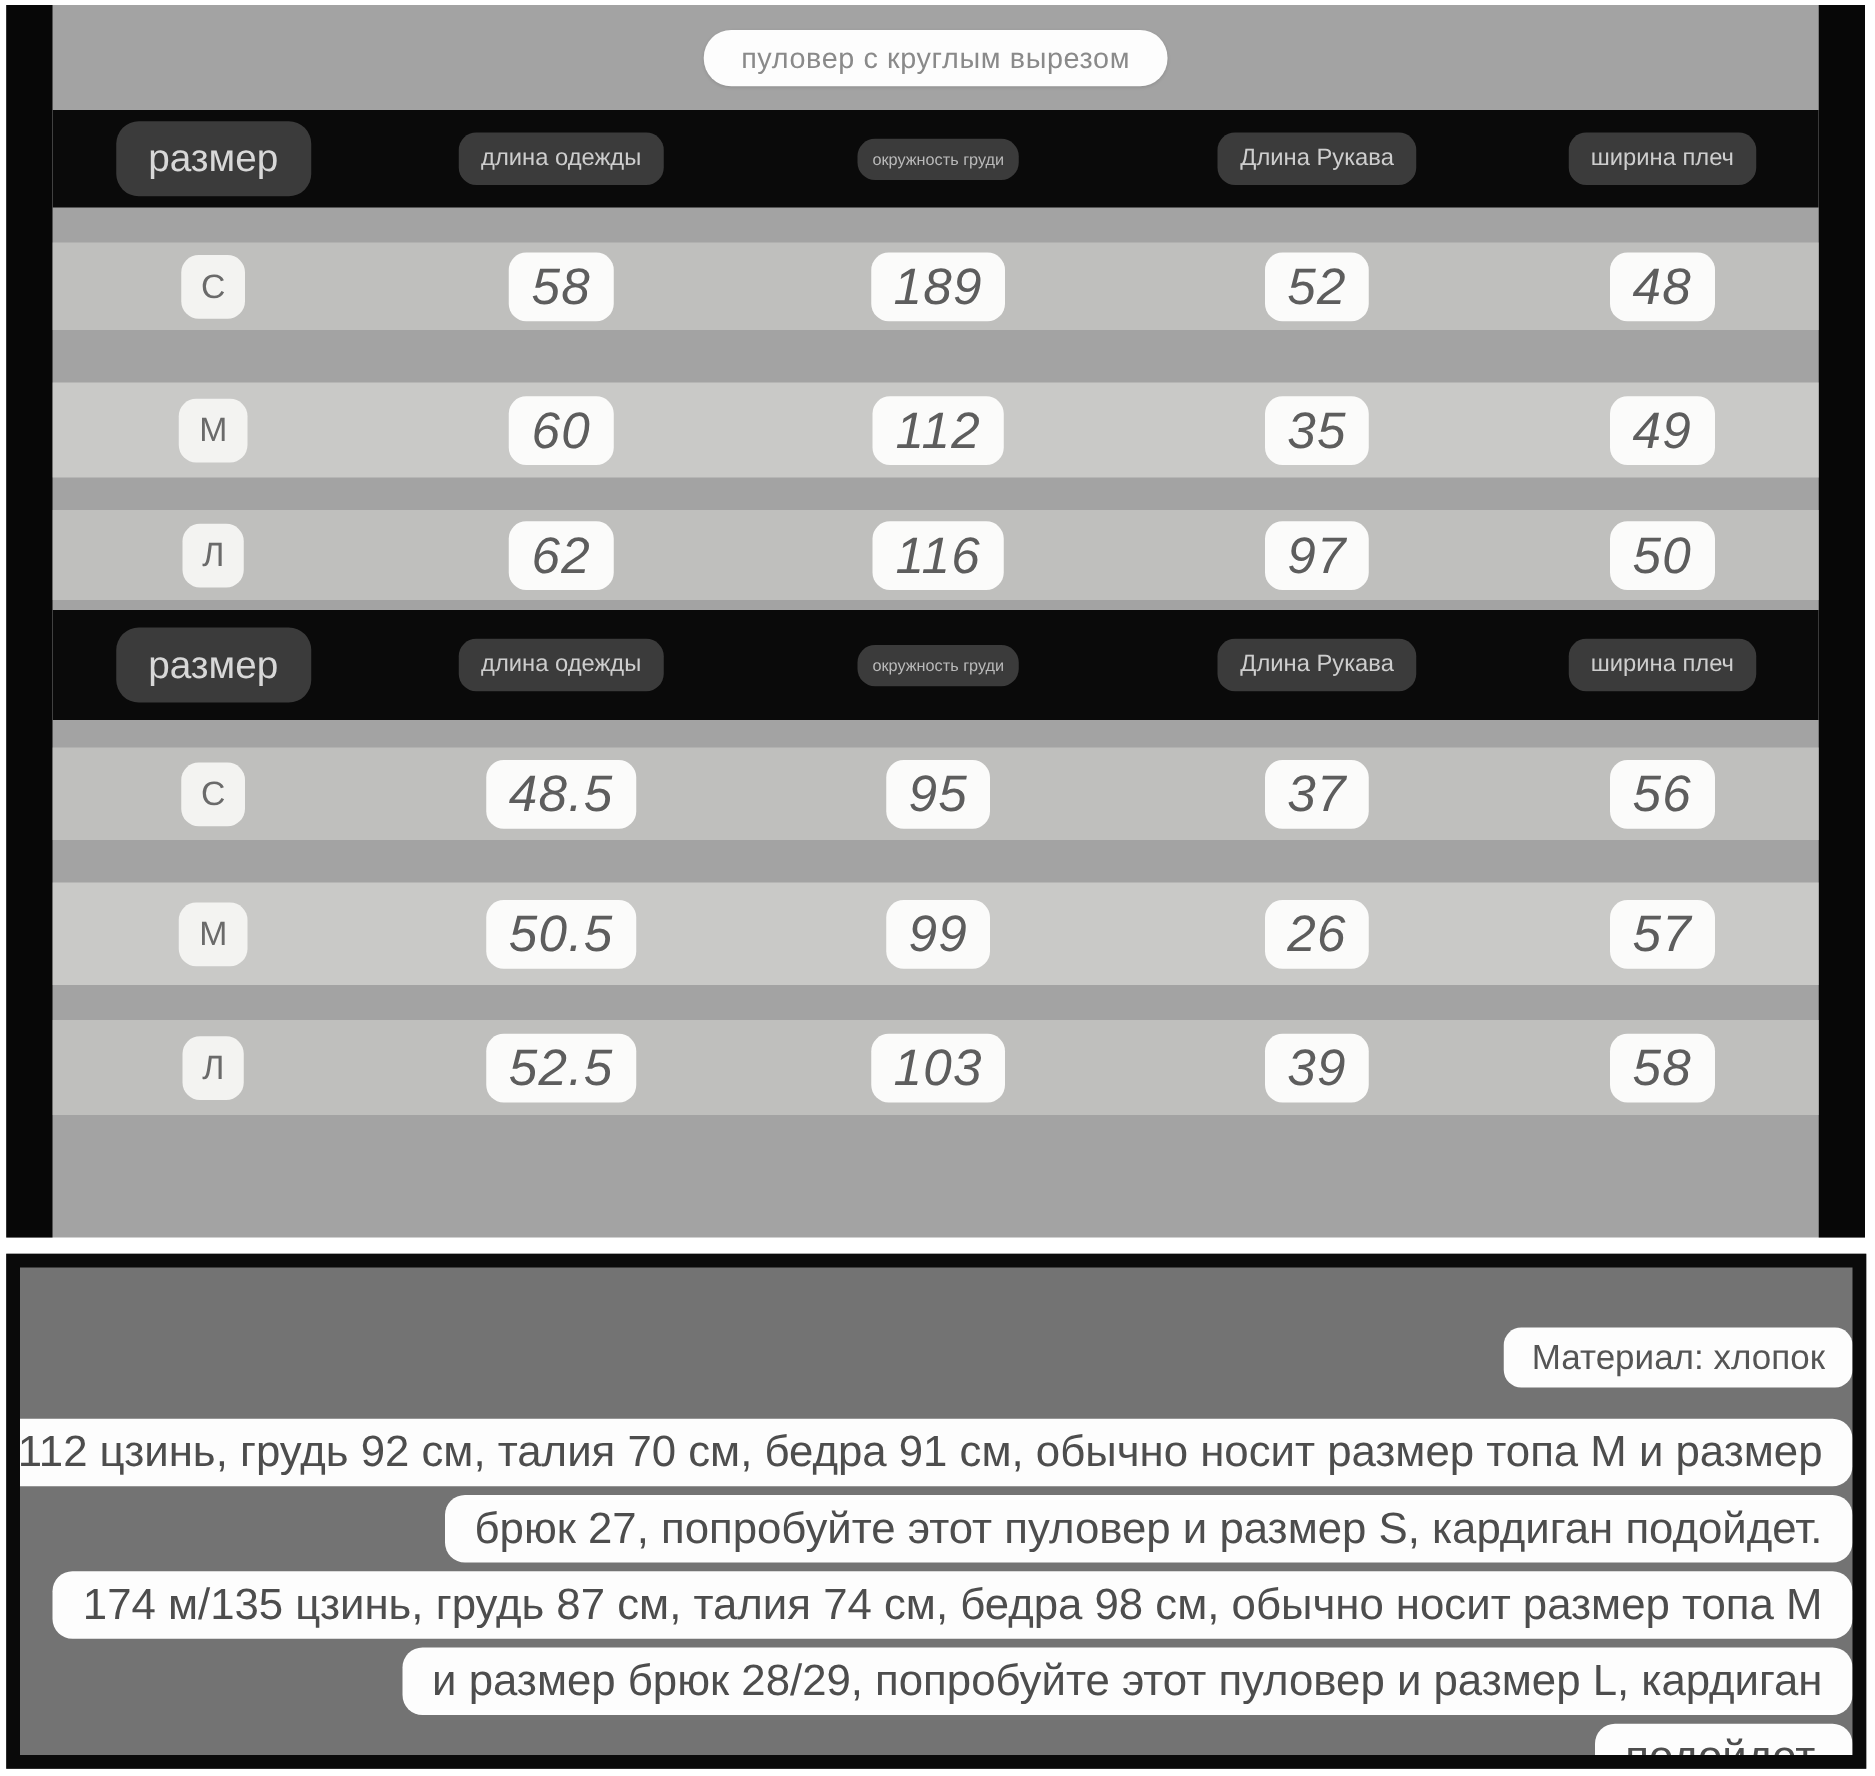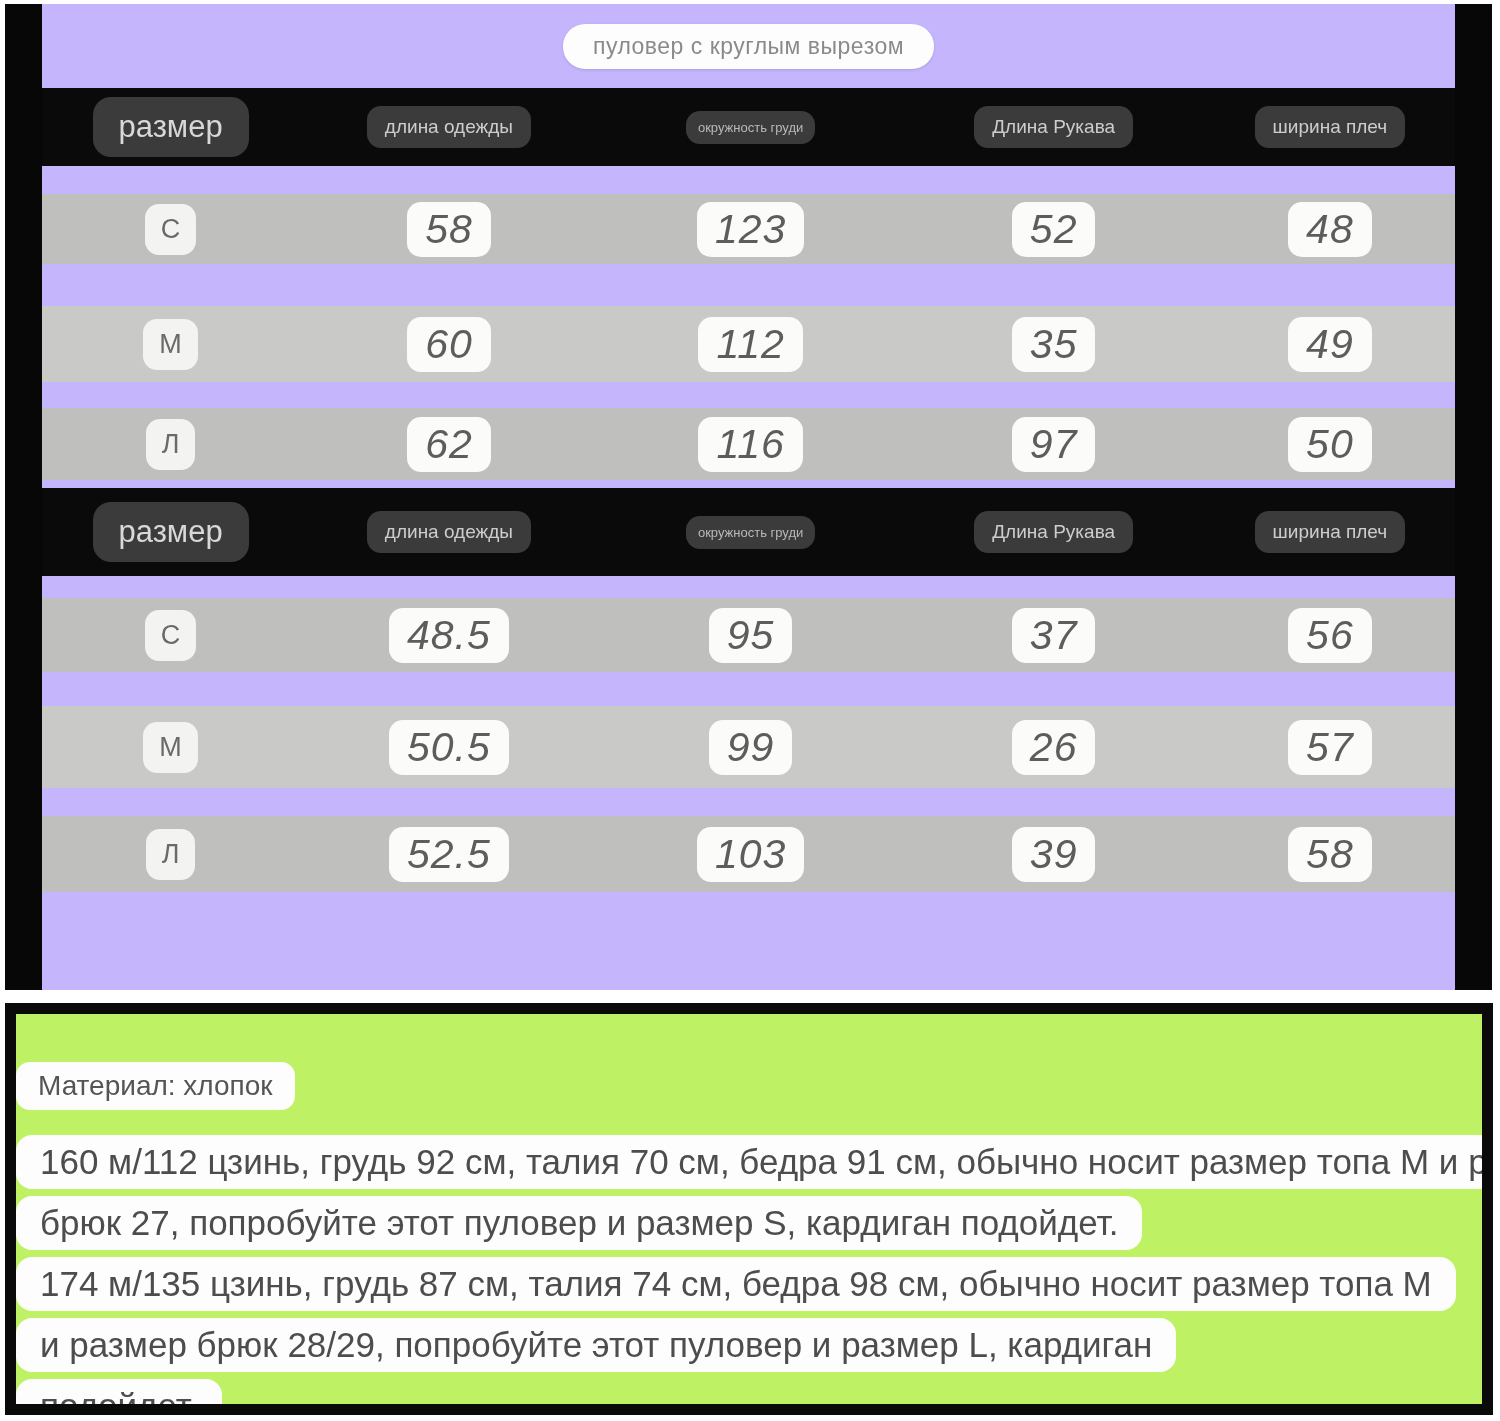--- a/index.html
+++ b/index.html
@@ -15,21 +15,21 @@
     background: #ffffff;
     overflow: hidden;
     margin: 0 auto;
   }
 
   
   .size-section {
     position: absolute;
     top: 4px; left: 5px; right: 8px;
     height: 986px;
-    background: #c4b5fd;
+    background: #a3a3a3;
     border-left: 37px solid #070707;
     border-right: 37px solid #070707;
     overflow: hidden;
   }
   .title-row { height: 84px; display: flex; align-items: center; justify-content: center; }
   .title-pill {
     background: #fdfdfd;
     color: #8a8a8a;
     border-radius: 22px;
     padding: 9px 30px;
@@ -86,26 +86,26 @@
   .mt28{margin-top:28px}.mt42{margin-top:42px}.mt26{margin-top:26px}
   .mt46{margin-top:46px}.mt8{margin-top:8px}.mt22{margin-top:22px}
   .mt34{margin-top:34px}.h76{height:76px}.h72{height:72px}.h74{height:74px}
   .h82{height:82px}
   .title-row2 { height: 58px; display:flex; align-items:center; justify-content:center; }
 
   
   .desc-panel {
     position: absolute;
     top: 1003px; left: 5px; right: 7px; bottom: 6px;
-    background: #bef264;
+    background: #737373;
     border: 11px solid #0a0a0a;
     overflow: hidden;
     display: flex;
     flex-direction: column;
-    align-items: flex-start;
+    align-items: flex-end;
   }
   .desc-spacer { height: 48px; flex: none; }
   .material-pill {
     background: #fdfdfd;
     color: #555555;
     border-radius: 14px;
     padding: 8px 22px;
     font-size: 28px;
     margin-bottom: 18px;
     flex: none;
@@ -138,21 +138,21 @@
       <div class="hpill size-h">размер</div>
       <div class="hpill">длина одежды</div>
       <div class="hpill small-h">окружность груди</div>
       <div class="hpill">Длина Рукава</div>
       <div class="hpill">ширина плеч</div>
     </div>
 
     <div class="cols row-band mt28">
       <div class="cell-wrap"><span class="spill">С</span></div>
       <div class="cell-wrap"><span class="vpill">58</span></div>
-      <div class="cell-wrap"><span class="vpill">123</span></div>
+      <div class="cell-wrap"><span class="vpill">189</span></div>
       <div class="cell-wrap"><span class="vpill">52</span></div>
       <div class="cell-wrap"><span class="vpill">48</span></div>
     </div>
 
     <div class="cols row-band lighter h76 mt42">
       <div class="cell-wrap"><span class="spill">М</span></div>
       <div class="cell-wrap"><span class="vpill">60</span></div>
       <div class="cell-wrap"><span class="vpill">112</span></div>
       <div class="cell-wrap"><span class="vpill">35</span></div>
       <div class="cell-wrap"><span class="vpill">49</span></div>

